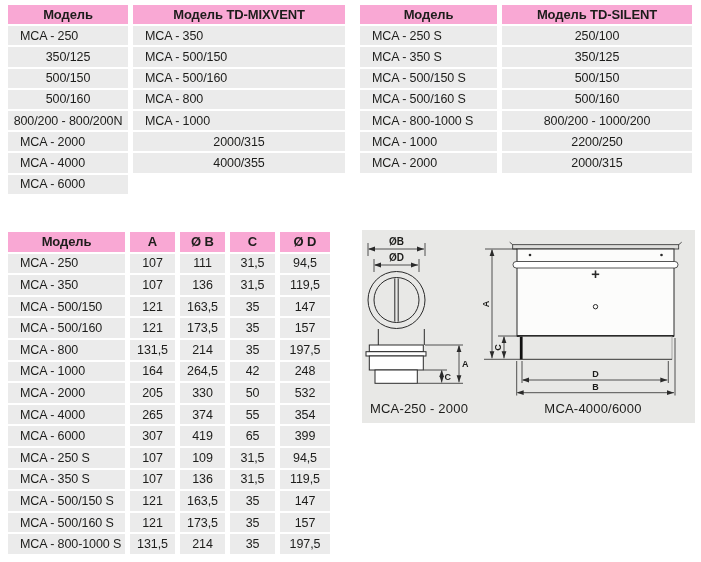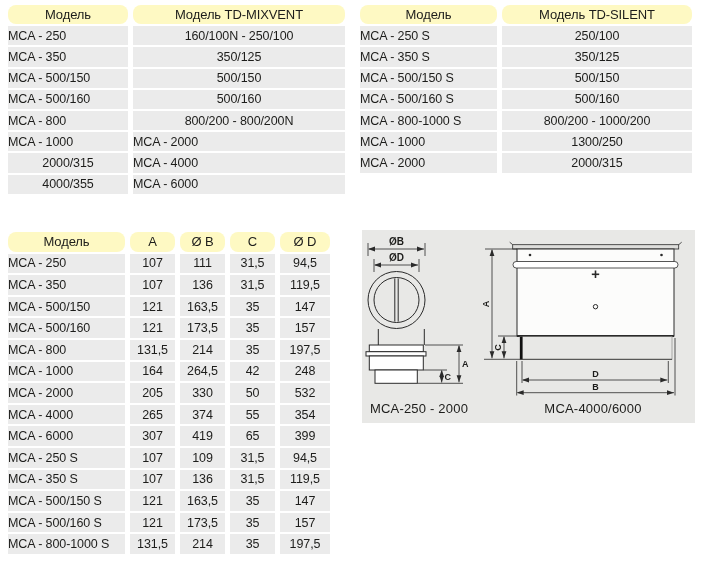--- a/index.html
+++ b/index.html
@@ -24,49 +24,47 @@
     background: #ebebeb;
     display: flex;
     align-items: center;
     justify-content: center;
     font-size: 12.5px;
     letter-spacing: -0.1px;
     white-space: nowrap;
     overflow: hidden;
   }
   .cell.head {
-    background: #fef9c3;
-    font-weight: 400;
+    background: #f9a8d4;
+    font-weight: 700;
     font-size: 13px;
-    border-radius: 8px;
   }
   .cell.name {
     justify-content: flex-start;
-    padding-left: 0;
+    padding-left: 12px;
   }
   #drawing-panel {
     position: absolute;
     left: 362px; top: 230px;
     width: 333px; height: 193px;
     background: #e8e8e6;
   }
   #drawing-panel svg { display: block; }
   .dimlabel { font: 700 9px "Liberation Sans", sans-serif; fill: #1d1d1b; }
   .dimlabel-lg { font: 700 10px "Liberation Sans", sans-serif; fill: #1d1d1b; }
   .caption { font: 400 13px "Liberation Sans", sans-serif; fill: #1d1d1b; letter-spacing: 0.2px; }
 </style>
 </head>
 <body>
 
 <div id="table-mixvent" class="grid-table">
   <div class="cell head">Модель</div>
     <div class="cell head">Модель TD-MIXVENT</div>
 
       <div class="cell name">MCA - 250</div>
-      <div class="cell">160/100N - 250/100</div>
 
       <div class="cell name">MCA - 350</div>
       <div class="cell">350/125</div>
 
       <div class="cell name">MCA - 500/150</div>
       <div class="cell">500/150</div>
 
       <div class="cell name">MCA - 500/160</div>
       <div class="cell">500/160</div>
 
@@ -98,21 +96,21 @@
       <div class="cell name">MCA - 500/150 S</div>
       <div class="cell">500/150</div>
 
       <div class="cell name">MCA - 500/160 S</div>
       <div class="cell">500/160</div>
 
       <div class="cell name">MCA - 800-1000 S</div>
       <div class="cell">800/200 - 1000/200</div>
 
       <div class="cell name">MCA - 1000</div>
-      <div class="cell">1300/250</div>
+      <div class="cell">2200/250</div>
 
       <div class="cell name">MCA - 2000</div>
       <div class="cell">2000/315</div>
 
 </div>
 
 <div id="table-dimensions" class="grid-table">
   <div class="cell head">Модель</div>
     <div class="cell head">A</div>
     <div class="cell head">Ø B</div>

